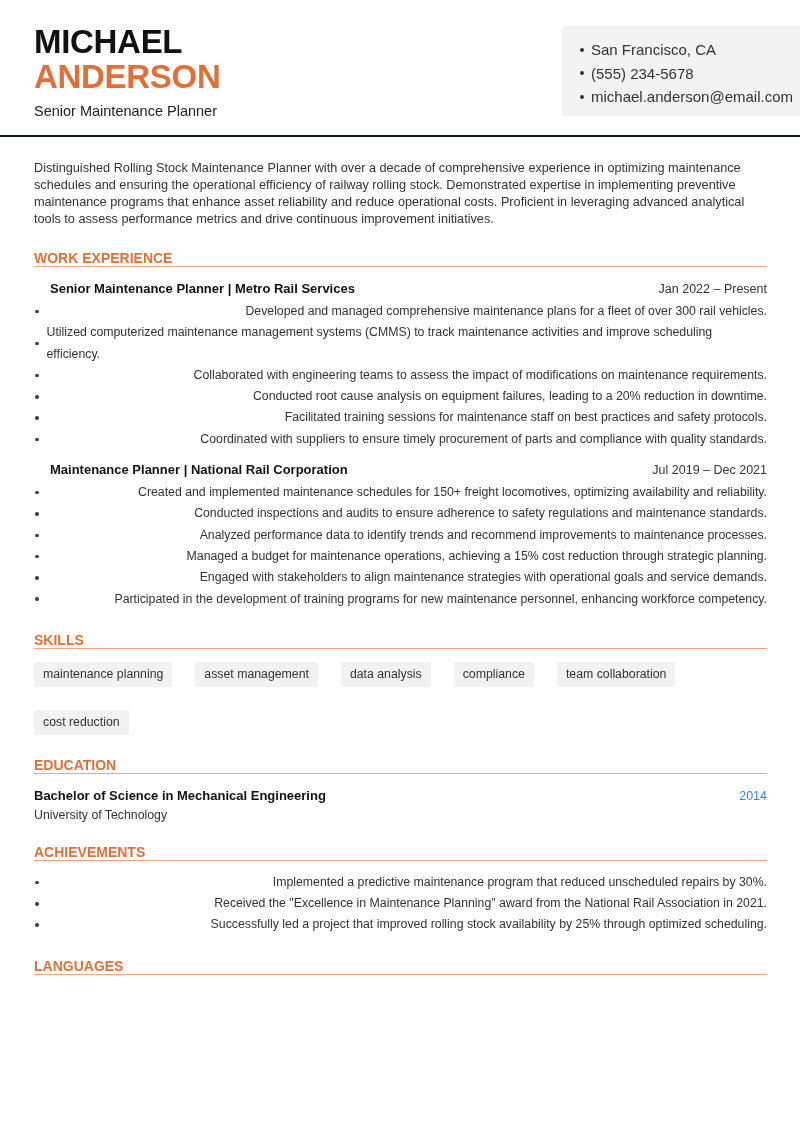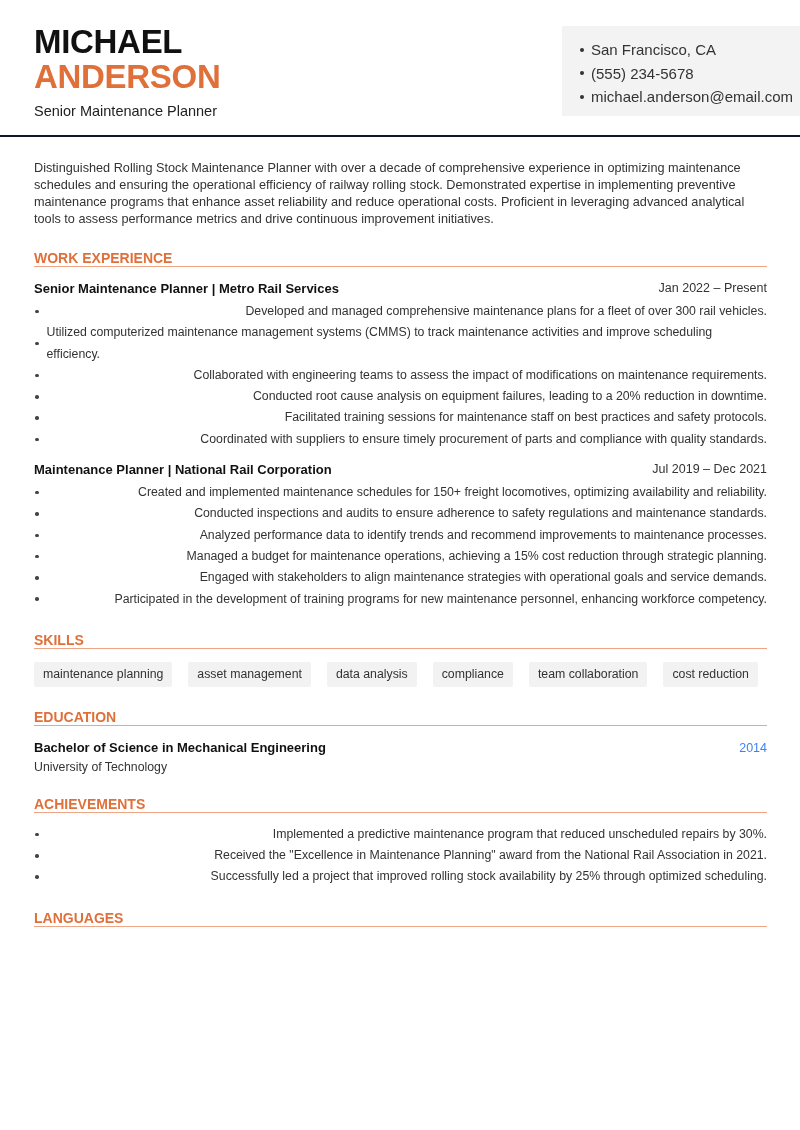--- a/index.html
+++ b/index.html
@@ -62,37 +62,38 @@
       font-size: 14px;
       font-weight: 700;
       color: #e0703a;
       border-bottom: 1.5px solid #efa585;
     }
     .job { margin-top: 14px; }
     .job + .job { margin-top: 12px; }
     .job-head {
       display: flex;
       justify-content: space-between;
-      align-items: flex-start;
+      align-items: flex-end;
       margin-bottom: 5px;
+      margin-left: 16px;
     }
     .job-role { font-size: 13px; font-weight: 700; color: #111; }
     .job-date { font-size: 12.5px; color: #333; }
     ul.bullets { list-style: none; }
     ul.bullets li {
       font-size: 12.3px;
       color: #333333;
       line-height: 21.3px;
       display: flex;
       align-items: center;
       padding-left: 1px;
       justify-content: space-between;
     }
     ul.bullets li .bullet-dot { width: 3.5px; height: 3.5px; margin-right: 8px; background:#444; }
-    .tags { display: flex; gap: 16px; margin-top: 13px; flex-wrap: wrap; }
+    .tags { display: flex; gap: 23px; margin-top: 13px; flex-wrap: wrap; }
     .tag {
       background: #f2f2f2;
       font-size: 12.3px;
       color: #333;
       padding: 0 9px;
       height: 25px;
       line-height: 25px;
       border-radius: 2px;
     }
     .edu { margin-top: 14px; }

